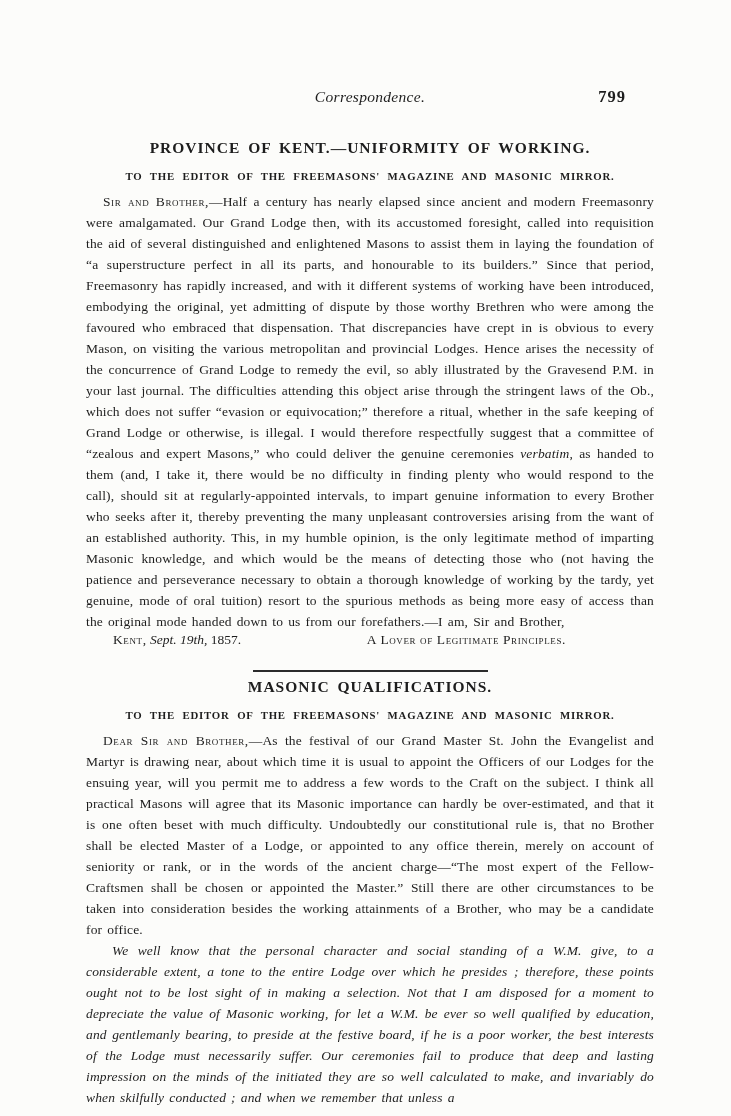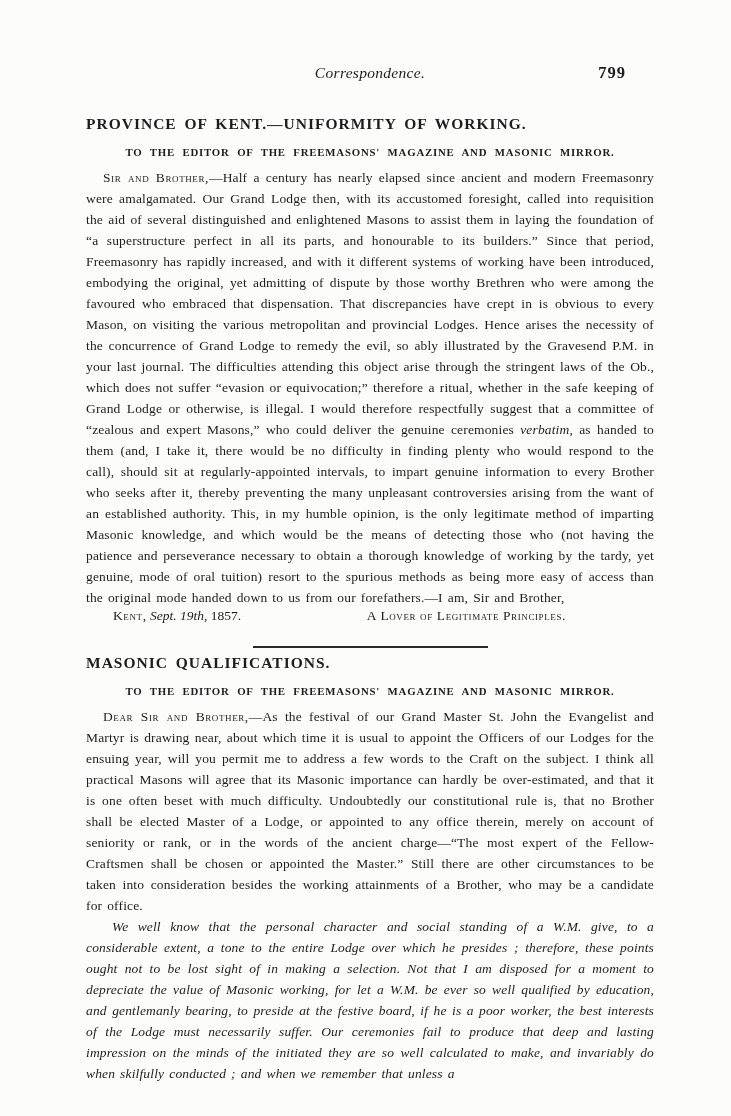--- a/index.html
+++ b/index.html
@@ -9,33 +9,33 @@
     margin:0 auto;
     background:#fcfcfa;
     color:#1d1d1d;
     font-family:"Liberation Serif","DejaVu Serif",serif;
     overflow:hidden;
     box-sizing:border-box;
   }
   .col { margin:0 77px 0 86px; } 
 
   
-  .running-head { position:relative; margin-top:64px; height:18px; }
+  .running-head { position:relative; margin-top:88px; height:18px; }
   .rh-title {
     display:block; text-align:center;
     font-style:italic; font-size:15.5px; letter-spacing:0.3px;
   }
   .rh-page {
     position:absolute; right:28px; top:-1px;
     font-size:16.5px; font-weight:bold; letter-spacing:1px;
   }
 
   
   .art-title {
-    margin:33px 0 0 0; 
+    margin:33px 0 0 0; text-align:center;
     font-size:15.5px; font-weight:700; letter-spacing:1px;
     word-spacing:3px;
   }
   .art-title.second { margin-top:6px; }
   .editor-line {
     margin-top:13px; text-align:center;
     font-size:10.8px; font-weight:700; letter-spacing:0.8px; word-spacing:4px;
   }
 
   

